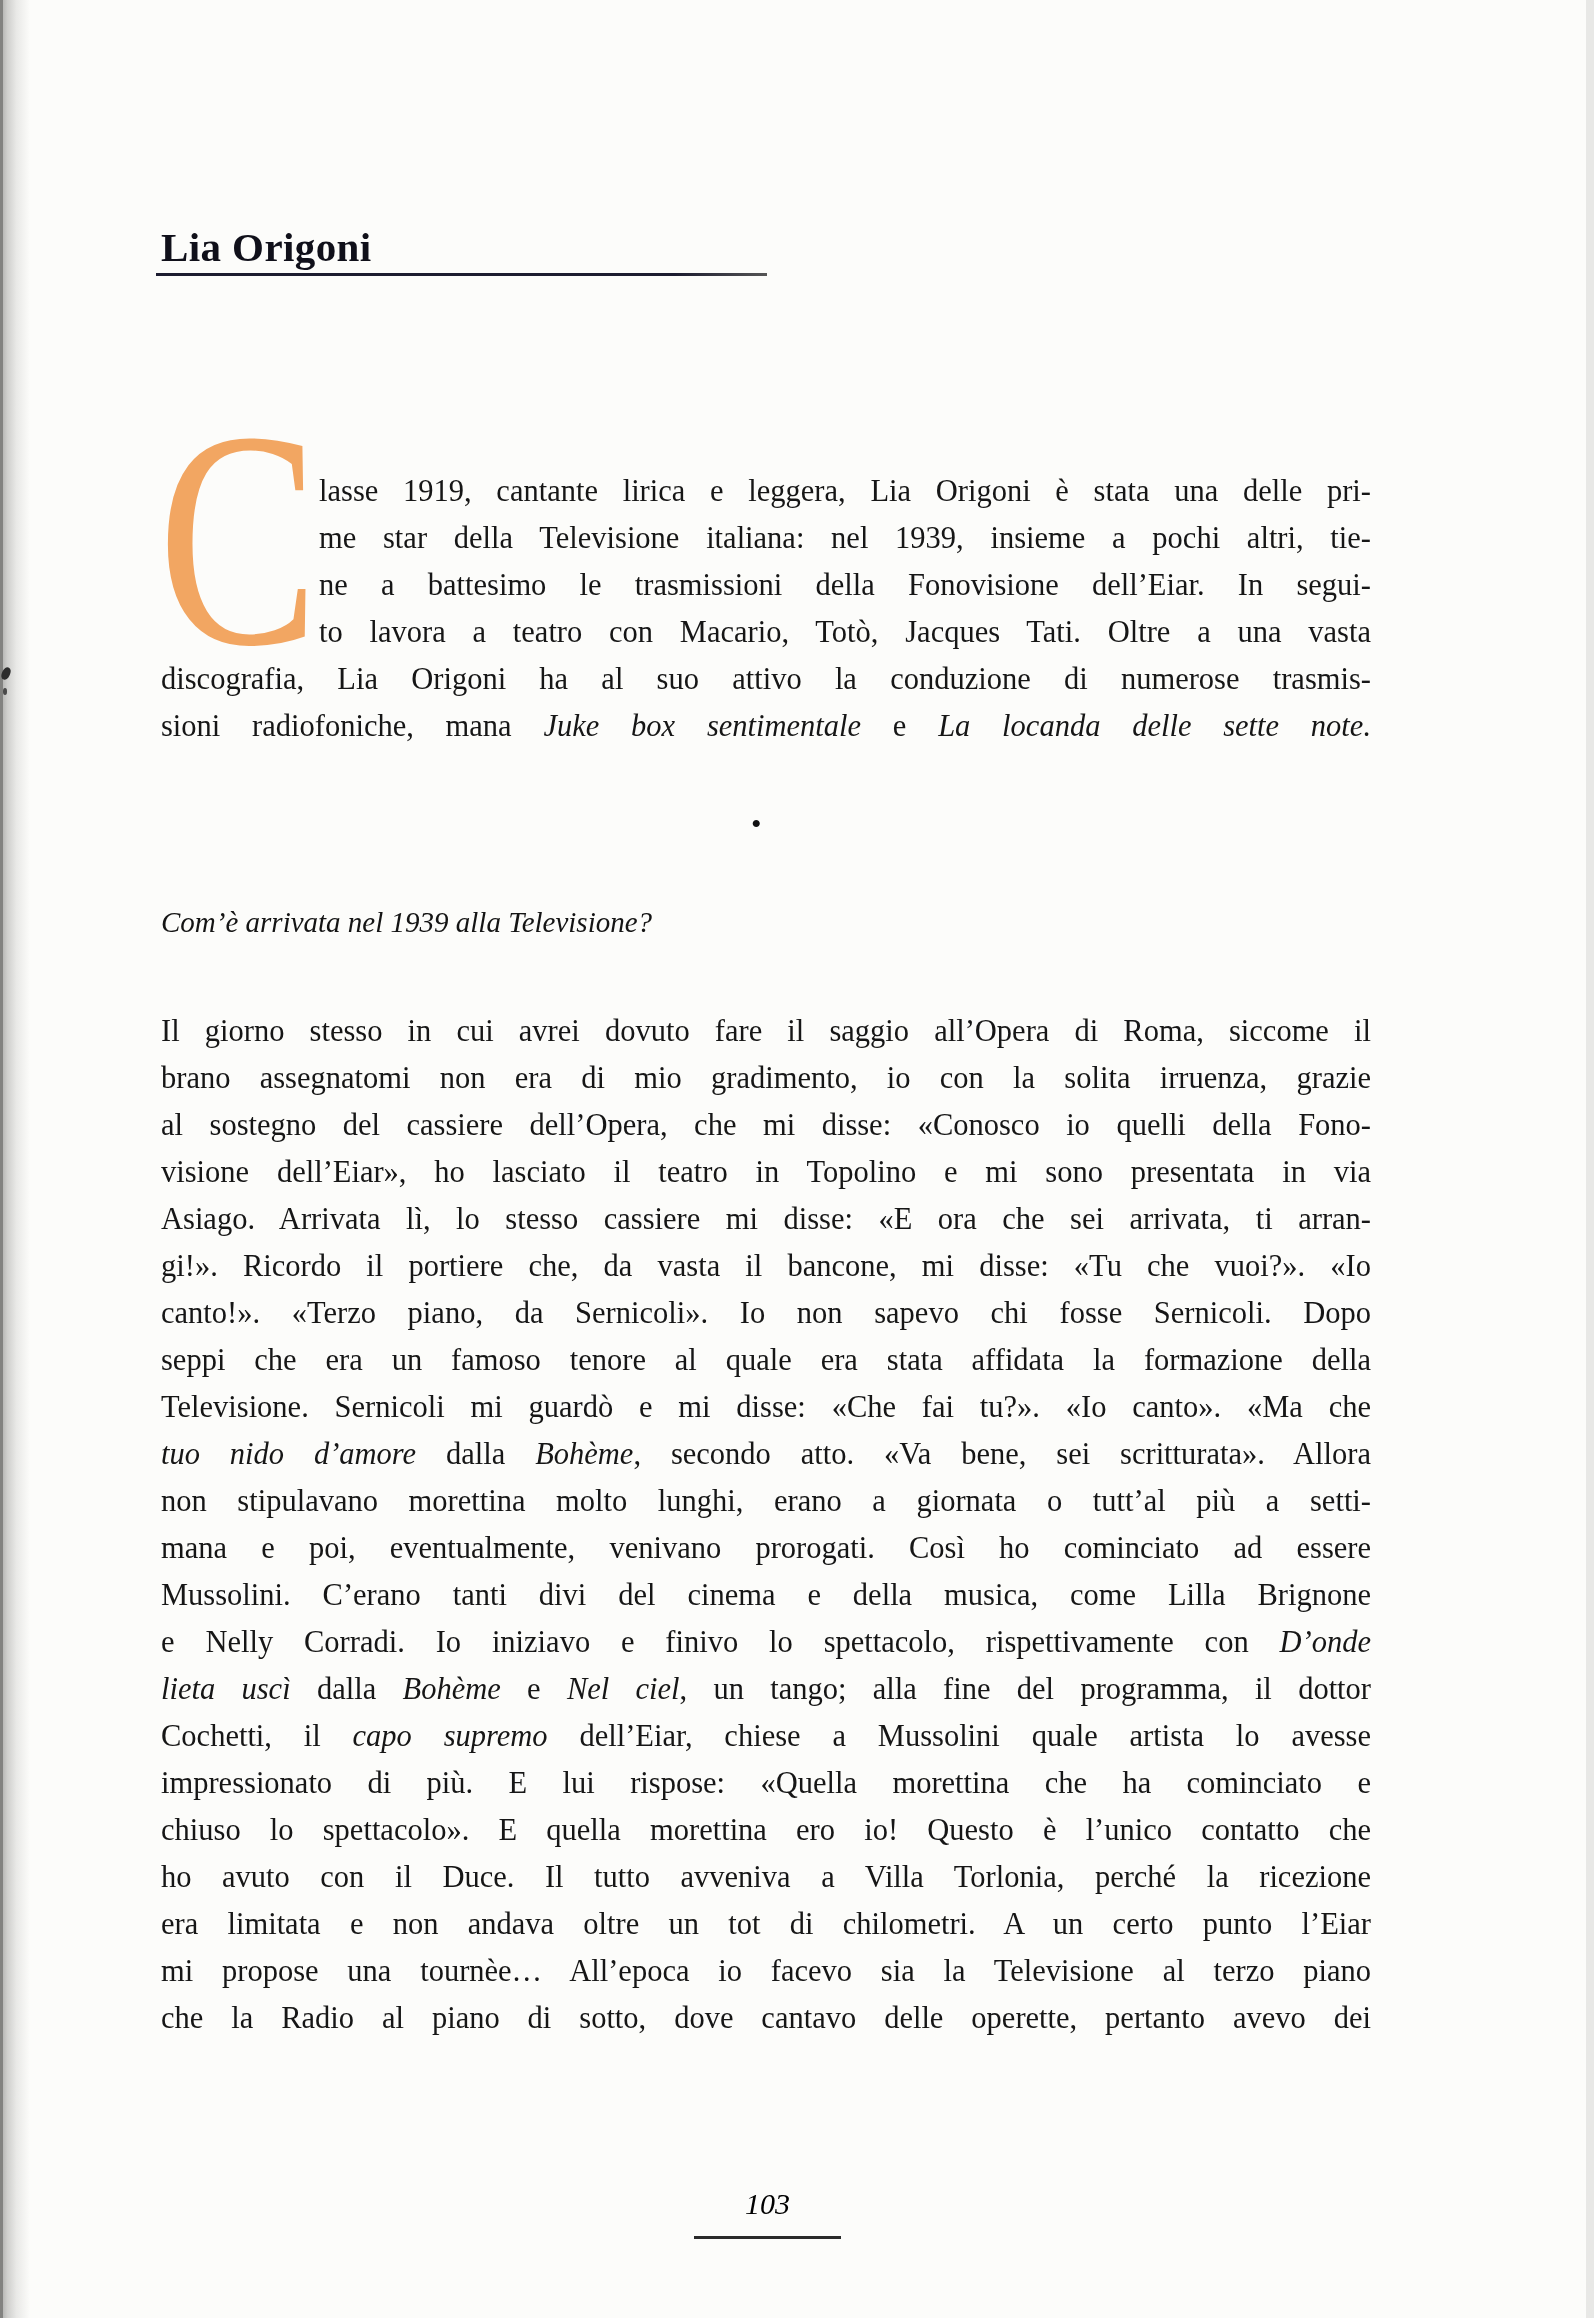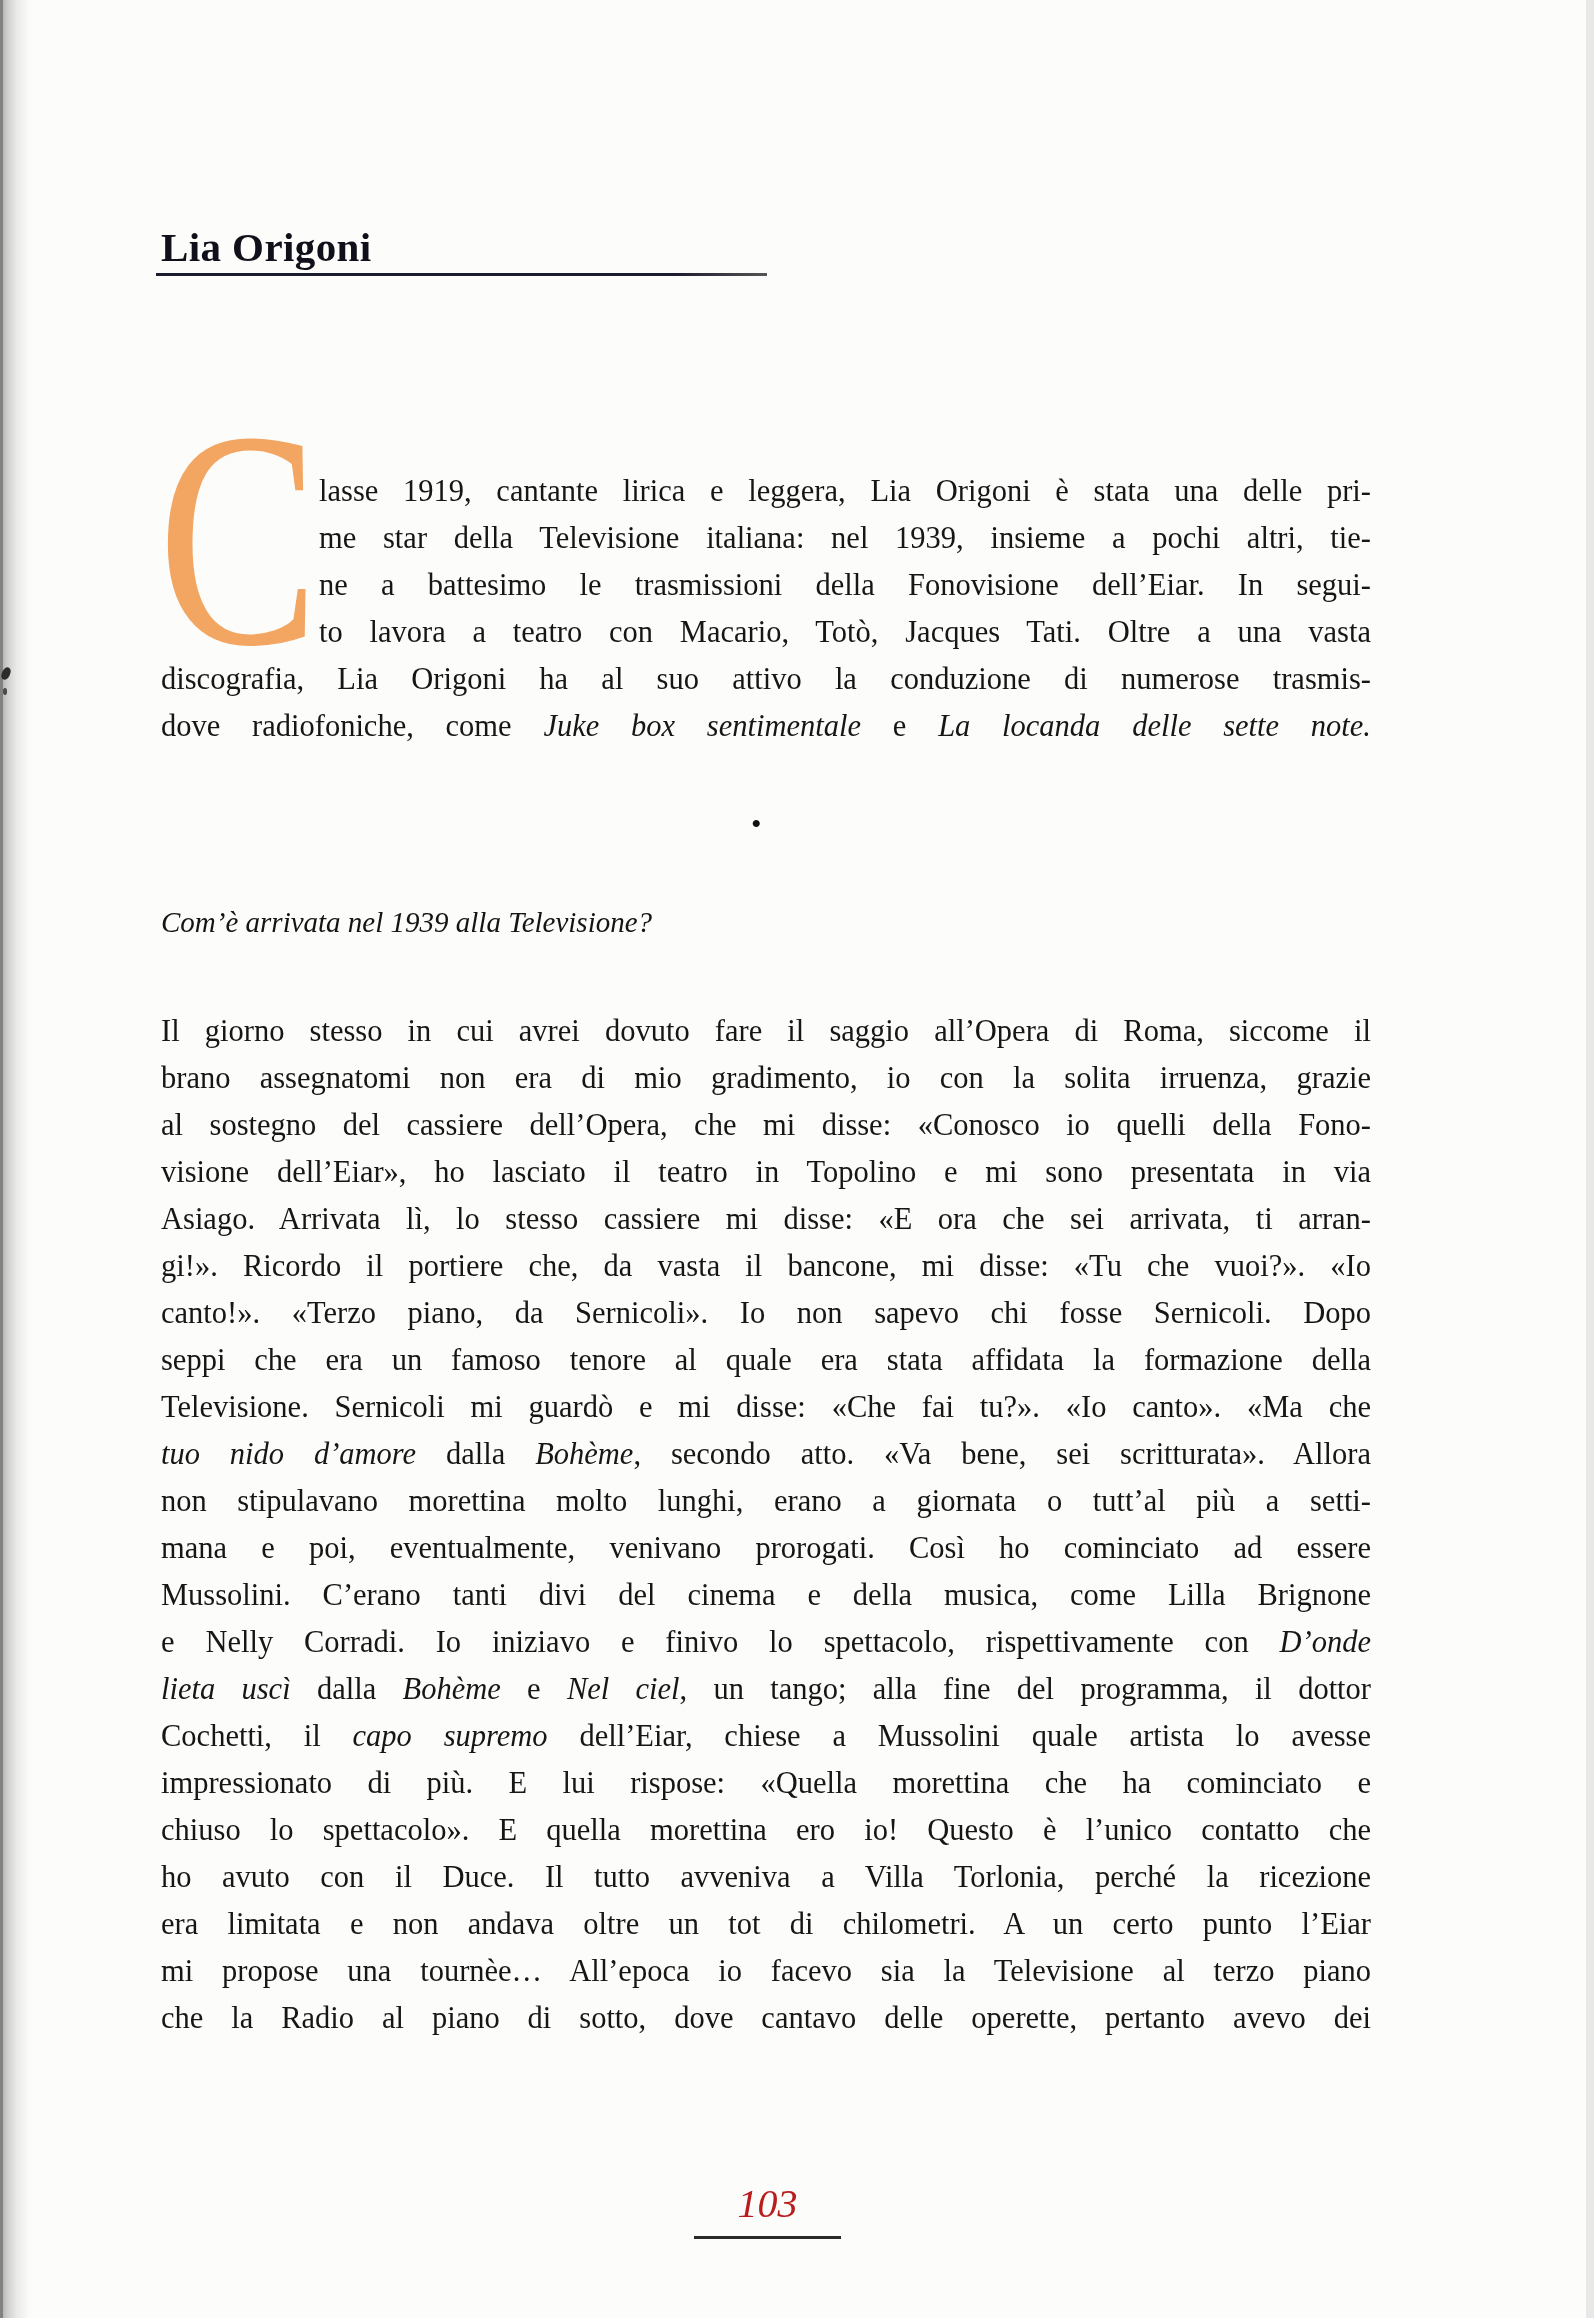--- a/index.html
+++ b/index.html
@@ -61,22 +61,22 @@
     position: absolute; left: 751px; top: 804px;
     font-size: 30px; line-height: 40px; color: #111;
   }
   .question-line {
     position: absolute; left: 161px; top: 899px; width: 1210px;
     height: 47px; line-height: 47px; font-size: 29px;
     font-style: italic; color: #141414;
   }
   .page-number {
     position: absolute; left: 694px; top: 2182px; width: 147px;
-    text-align: center; font-size: 40px; line-height: 43px;
-    font-style: italic; color: #b91c1c;
+    text-align: center; font-size: 30px; line-height: 43px;
+    font-style: italic; color: #000000;
   }
   .page-number-rule {
     position: absolute; left: 694px; top: 2236px; width: 147px; height: 2.5px;
     background: #2a2a2a;
   }
 </style>
 </head>
 <body>
 
 <div class="page">
@@ -90,21 +90,21 @@
   <div class="title-rule"></div>
 
   <div class="drop-cap">C</div>
 
   <div class="intro-block">
       <div class="tline indent"><span>lasse 1919, cantante lirica e leggera, Lia Origoni è stata una delle pri-</span></div>
       <div class="tline indent"><span>me star della Televisione italiana: nel 1939, insieme a pochi altri, tie-</span></div>
       <div class="tline indent"><span>ne a battesimo le trasmissioni della Fonovisione dell’Eiar. In segui-</span></div>
       <div class="tline indent"><span>to lavora a teatro con Macario, Totò, Jacques Tati. Oltre a una vasta</span></div>
       <div class="tline"><span>discografia, Lia Origoni ha al suo attivo la conduzione di numerose trasmis-</span></div>
-      <div class="tline"><span>dove radiofoniche, come </span><em>Juke box sentimentale</em><span> e </span><em>La locanda delle sette note.</em></div>
+      <div class="tline"><span>sioni radiofoniche, mana </span><em>Juke box sentimentale</em><span> e </span><em>La locanda delle sette note.</em></div>
     </div>
 
   <div class="separator-bullet">•</div>
 
   <div class="question-line">Com’è arrivata nel 1939 alla Televisione?</div>
 
   <div class="answer-block">
       <div class="tline"><span>Il giorno stesso in cui avrei dovuto fare il saggio all’Opera di Roma, siccome il</span></div>
       <div class="tline"><span>brano assegnatomi non era di mio gradimento, io con la solita irruenza, grazie</span></div>
       <div class="tline"><span>al sostegno del cassiere dell’Opera, che mi disse: «Conosco io quelli della Fono-</span></div>

